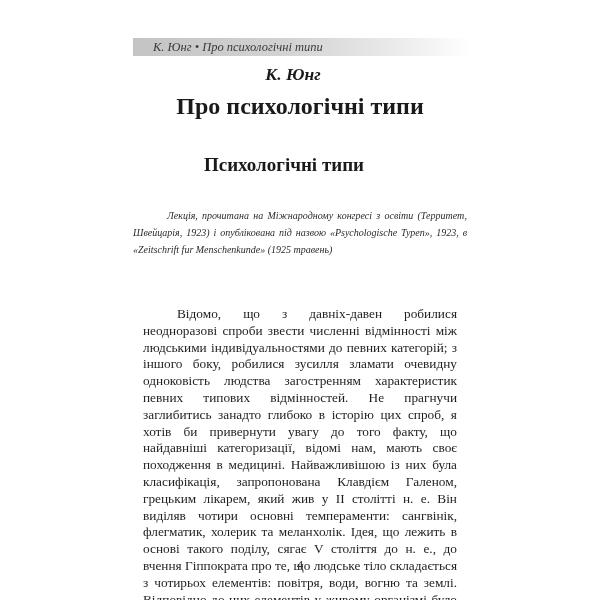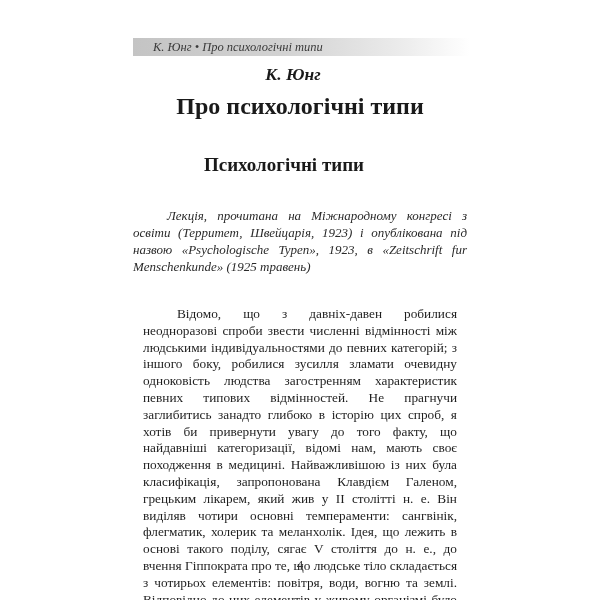--- a/index.html
+++ b/index.html
@@ -61,21 +61,21 @@
     font-weight: bold;
     font-size: 19px;
     line-height: 26px;
   }
   .epigraph {
     position: absolute;
     left: 133px;
     top: 207px;
     width: 334px;
     font-style: italic;
-    font-size: 13px;
+    font-size: 10px;
     line-height: 17px;
     text-align: justify;
     text-indent: 34px;
     color: #2a2a2a;
     font-family: Liberation Serif, serif;
   }
   .body-text {
     position: absolute;
     left: 133px;
     top: 296px;

